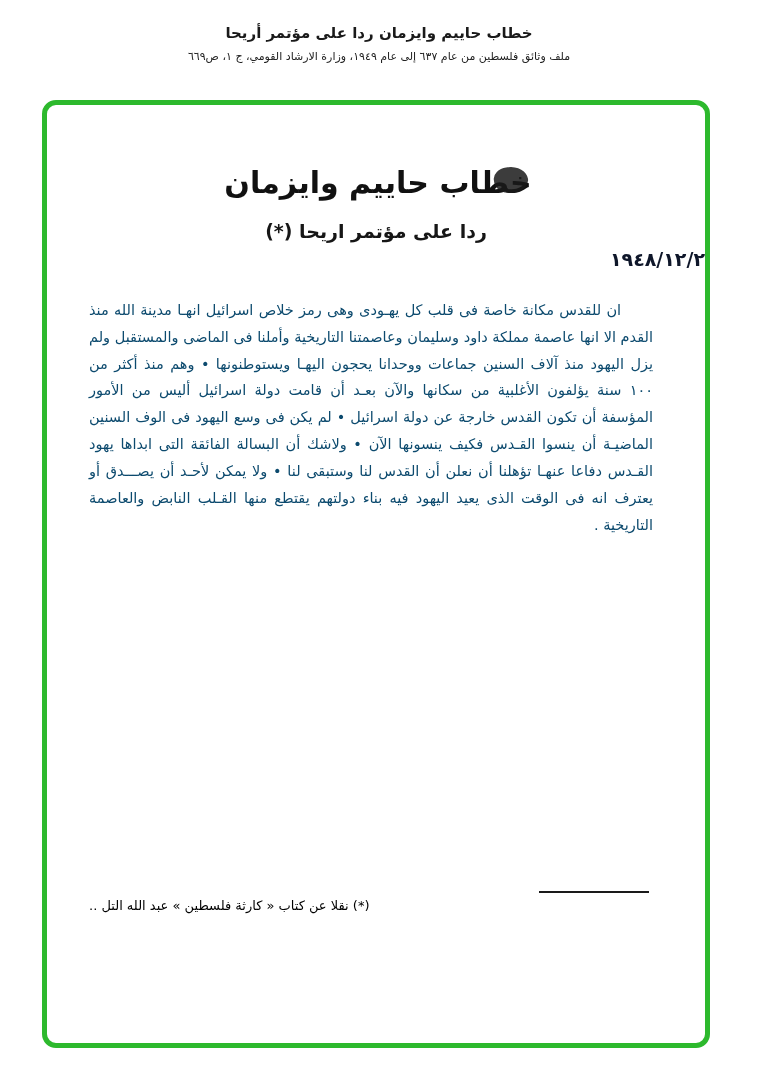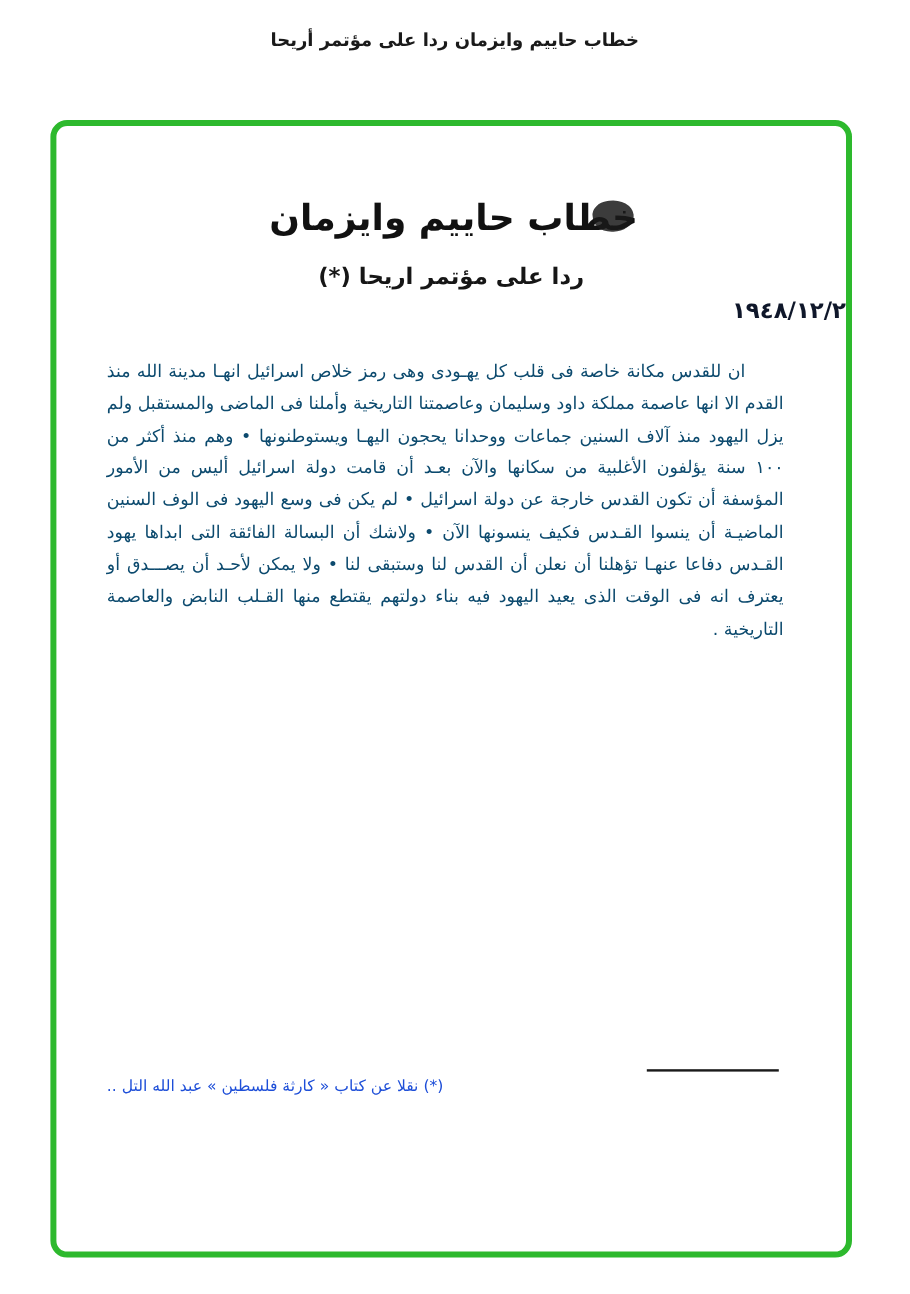--- a/index.html
+++ b/index.html
@@ -126,32 +126,33 @@
     width: 110px;
     border-top: 2px solid #1a1a1a;
     margin: 0 4px 5px auto;
     margin-right: 4px;
     margin-left: auto;
   }
   .footnote-text {
     text-align: left;
     direction: rtl;
     font-size: 13px;
-    color: #1d4ed8;
+    color: #000000;
     padding-left: 0;
     padding-right: 210px;
   }
 </style>
 </head>
 <body>
 
 <div class="page">
 
   <div class="top-header">
     <div class="h-title">خطاب حاييم وايزمان ردا على مؤتمر أريحا</div>
+    <div class="h-source">ملف وثائق فلسطين من عام ٦٣٧ إلى عام ١٩٤٩، وزارة الارشاد القومي، ج ١، ص٦٦٩</div>
   </div>
 
   <div class="doc-frame" style="border-color: rgb(45, 185, 45);">
     <div class="doc-inner">
 
       <div class="doc-title">خطاب حاييم وايزمان</div>
 
       <div class="ink-smudge"></div>
 
       <div class="doc-subtitle">ردا على مؤتمر اريحا (*)</div>

